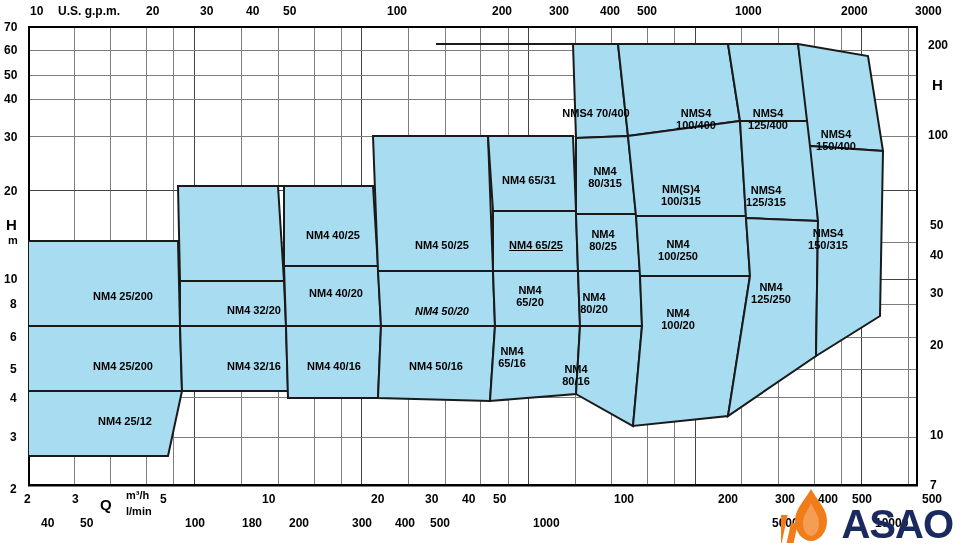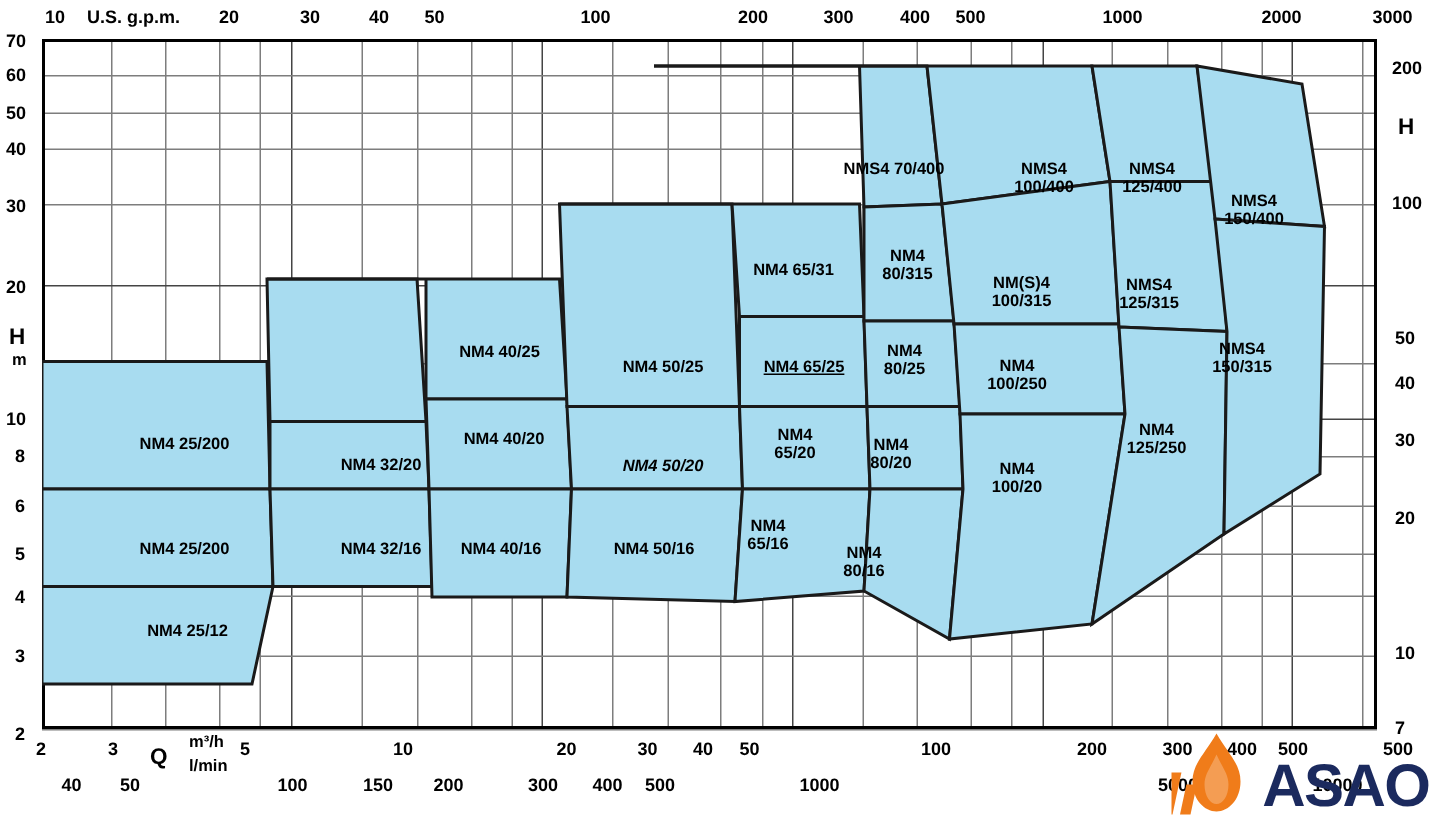--- a/index.html
+++ b/index.html
@@ -255,21 +255,21 @@
     <div class="tick" style="left:614px;top:492px;">100</div>
     <div class="tick" style="left:718px;top:492px;">200</div>
     <div class="tick" style="left:775px;top:492px;">300</div>
     <div class="tick" style="left:818px;top:492px;">400</div>
     <div class="tick" style="left:852px;top:492px;">500</div>
     <div class="tick" style="left:922px;top:492px;">500</div>
 
     <div class="tick" style="left:41px;top:516px;">40</div>
     <div class="tick" style="left:80px;top:516px;">50</div>
     <div class="tick" style="left:185px;top:516px;">100</div>
-    <div class="tick" style="left:242px;top:516px;">150</div>
+    <div class="tick" style="left:242px;top:516px;">180</div>
     <div class="tick" style="left:289px;top:516px;">200</div>
     <div class="tick" style="left:352px;top:516px;">300</div>
     <div class="tick" style="left:395px;top:516px;">400</div>
     <div class="tick" style="left:430px;top:516px;">500</div>
     <div class="tick" style="left:533px;top:516px;">1000</div>
     <div class="tick" style="left:772px;top:516px;">5000</div>
     <div class="tick" style="left:875px;top:516px;">10000</div>
   </div>
 
   <svg class="flame" width="60" height="60" viewBox="0 0 60 60">

